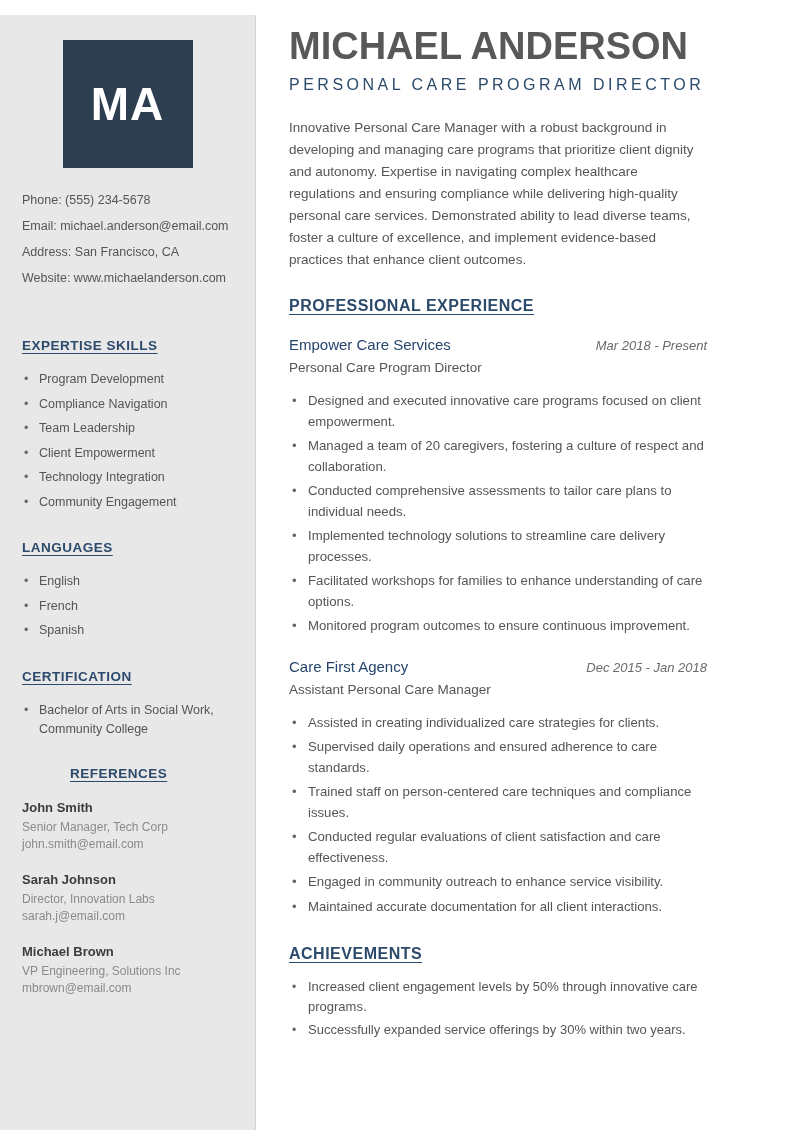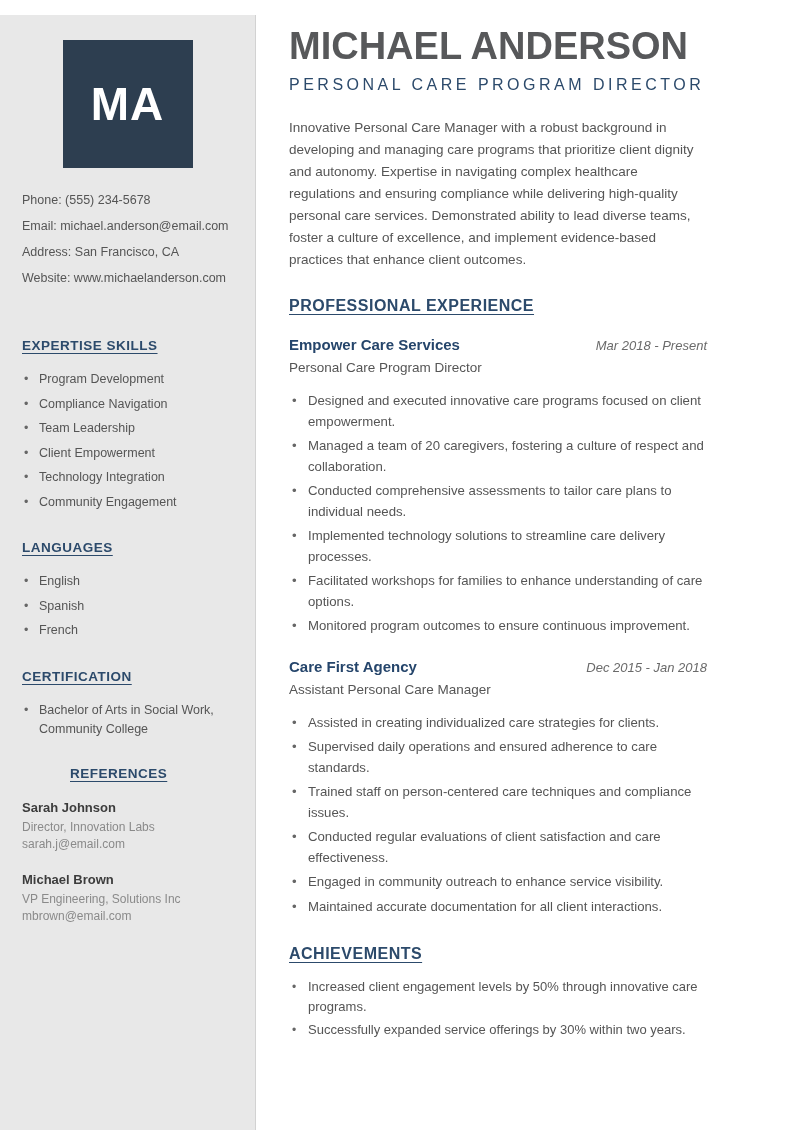--- a/index.html
+++ b/index.html
@@ -77,21 +77,21 @@
     color: #2c4a6b; font-weight: bold; font-size: 16px;
     letter-spacing: 0.5px;
     text-decoration: underline;
     text-underline-offset: 3px;
   }
   .heading-exp { margin-top: 26px; }
   .heading-ach { margin-top: 28px; }
 
   .job { margin-top: 21px; }
   .job-header { display: flex; justify-content: space-between; align-items: baseline; }
-  .job-company { font-size: 15px; font-weight: bold; color: #25456b; line-height: 18px; }
+  .job-company { font-size: 15px; font-weight: normal; color: #25456b; line-height: 18px; }
   .job-dates { font-size: 13px; font-style: italic; color: #6a6a6a; }
   .job-role { margin-top: 5px; font-size: 13.5px; color: #555; line-height: 17px; }
 
   ul.main-list { list-style: none; margin-top: 15px; }
   ul.main-list li {
     position: relative; padding-left: 19px;
     font-size: 13.2px; color: #555; line-height: 20.5px;
     margin-bottom: 4px;
   }
   ul.main-list li::before {
@@ -125,30 +125,35 @@
       <li>Compliance Navigation</li>
       <li>Team Leadership</li>
       <li>Client Empowerment</li>
       <li>Technology Integration</li>
       <li>Community Engagement</li>
     </ul>
 
     <h3 class="side-heading heading-langs">LANGUAGES</h3>
     <ul class="side-list">
       <li>English</li>
+      <li>French</li>
       <li>Spanish</li>
-      <li>French</li>
     </ul>
 
     <h3 class="side-heading heading-cert">CERTIFICATION</h3>
     <ul class="side-list">
       <li>Bachelor of Arts in Social Work, Community College</li>
     </ul>
 
     <h3 class="side-heading heading-refs">REFERENCES</h3>
+    <div class="ref-entry">
+      <div class="ref-name">John Smith</div>
+      <div class="ref-role">Senior Manager, Tech Corp</div>
+      <div class="ref-email">john.smith@email.com</div>
+    </div>
     <div class="ref-entry">
       <div class="ref-name">Sarah Johnson</div>
       <div class="ref-role">Director, Innovation Labs</div>
       <div class="ref-email">sarah.j@email.com</div>
     </div>
     <div class="ref-entry">
       <div class="ref-name">Michael Brown</div>
       <div class="ref-role">VP Engineering, Solutions Inc</div>
       <div class="ref-email">mbrown@email.com</div>
     </div>

